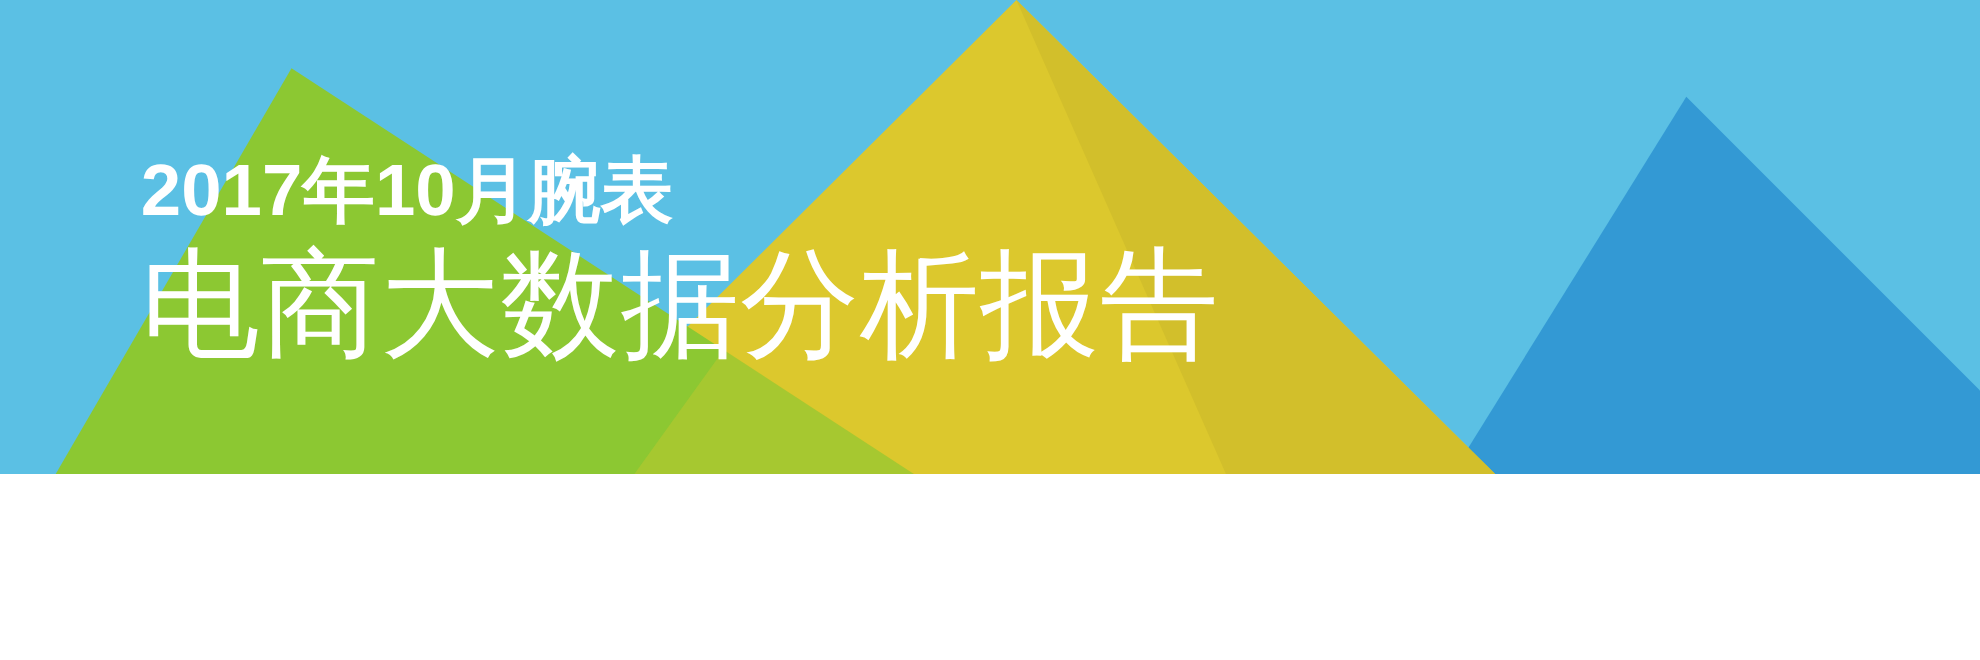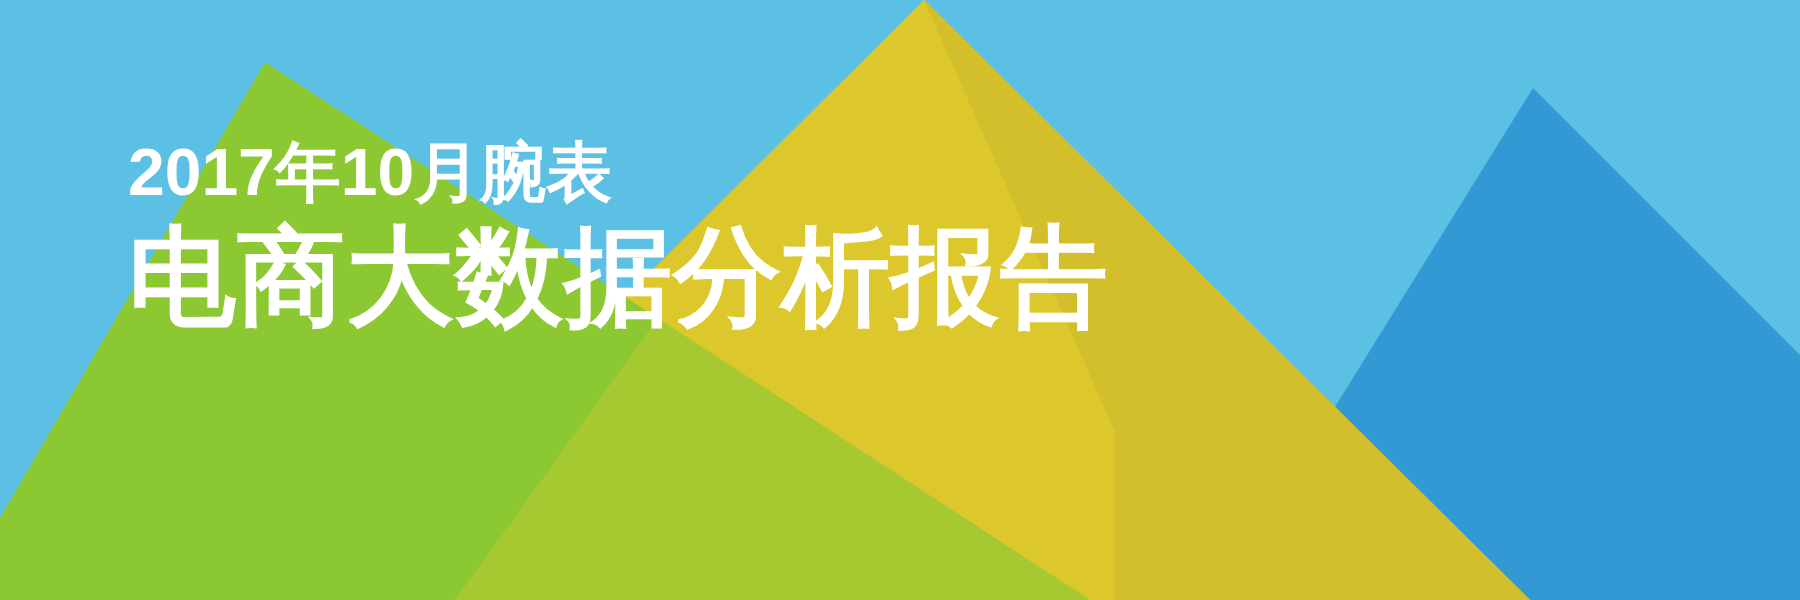--- a/index.html
+++ b/index.html
@@ -3,21 +3,21 @@
 <meta charset="utf-8">
 <style>
   html, body {
     margin: 0;
     padding: 0;
     background: #ffffff;
   }
   #banner {
     position: relative;
     width: 1800px;
-    height: 600px;
+    height: 431px;
     overflow: hidden;
     background: #5bc0e4;
     font-family: "Liberation Sans", "DejaVu Sans", sans-serif;
   }
   #bg-svg {
     position: absolute;
     left: 0;
     top: 0;
     width: 1800px;
     height: 600px;
@@ -37,21 +37,21 @@
     font-size: 66px;
     font-weight: 700;
     line-height: 80px;
     letter-spacing: 0px;
     white-space: nowrap;
   }
   #title-line-2 {
     display: block;
     color: #ffffff;
     font-size: 108px;
-    font-weight: 700;
+    font-weight: 400;
     line-height: 122px;
     letter-spacing: 1px;
     white-space: nowrap;
     margin-top: 4px;
   }
 </style>
 </head>
 <body>
 
 <div id="banner">

